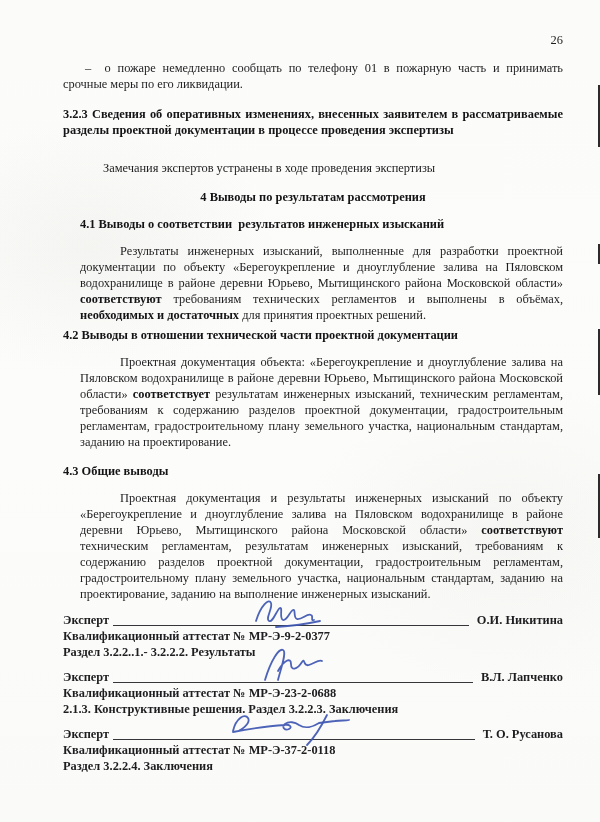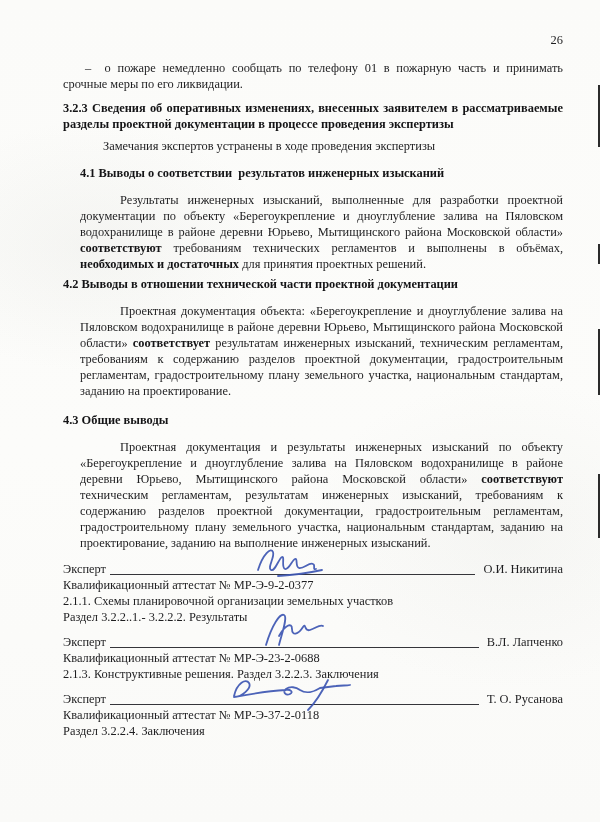--- a/index.html
+++ b/index.html
@@ -22,23 +22,23 @@
     line-height:16px;
   }
   .page-num{ text-align:right; margin:0 0 12px 0; }
   p{ margin:0; }
   .justify{ text-align:justify; }
   .indent{ text-indent:40px; }
   .indent-sm{ text-indent:22px; }
   .heading{ font-weight:bold; color:#141416; }
   .center{ text-align:center; text-indent:0; }
   .b{ font-weight:bold; color:#141416;font-family:Liberation Serif, serif; }
-  .mt10{ margin-top:6px; } .mt11{ margin-top:11px;margin-left:17px; } .mt12{ margin-top:4px; }
-  .mt13{ margin-top:13px; } .mt14{ margin-top:8px; }
-  .expert{ margin-top:9px; }
+  .mt10{ margin-top:22px; } .mt11{ margin-top:11px;margin-left:17px; } .mt12{ margin-top:4px; }
+  .mt13{ margin-top:13px; } .mt14{ margin-top:14px; }
+  .expert{ margin-top:9px;font-weight:bold; }
   .expert.first{ margin-top:10px; }
   .sig-row{ display:flex; align-items:flex-end; }
   .sig-role{ flex:0 0 auto; }
   .sig-line{
     flex:1 1 auto; position:relative;
     border-bottom:1px solid #35353a;
     margin:0 4px 2px 4px; height:13px;
   }
   .sig-name{ flex:0 0 auto; padding-left:4px; white-space:nowrap; }
   .sig{ position:absolute; left:50%; transform:translateX(-50%); overflow:visible; }
@@ -52,20 +52,21 @@
 <div class="page">
 
   <div class="page-num">26</div>
 
   <p class="justify indent-sm"><span>–&nbsp; о пожаре немедленно сообщать по телефону 01 в пожарную часть и принимать срочные меры по его ликвидации.</span></p>
 
   <p class="heading justify mt14">3.2.3 Сведения об оперативных изменениях, внесенных заявителем в рассматриваемые разделы проектной документации в процессе проведения экспертизы</p>
 
   <p class="indent mt10">Замечания экспертов устранены в ходе проведения экспертизы</p>
 
+  <p class="heading center mt13">4 Выводы по результатам рассмотрения</p>
 
   <p class="heading mt11">4.1 Выводы о соответствии &nbsp;результатов инженерных изысканий</p>
 
   <p class="justify indent mt11"><span>Результаты инженерных изысканий, выполненные для разработки проектной документации по объекту «Берегоукрепление и дноуглубление залива на Пяловском водохранилище в районе деревни Юрьево, Мытищинского района Московской области» </span><span class="b">соответствуют</span><span> требованиям технических регламентов и выполнены в объёмах, </span><span class="b">необходимых и достаточных</span><span> для принятия проектных решений.</span></p>
 
   <p class="heading mt12">4.2 Выводы в отношении технической части проектной документации</p>
 
   <p class="justify indent mt11"><span>Проектная документация объекта: «Берегоукрепление и дноуглубление залива на Пяловском водохранилище в районе деревни Юрьево, Мытищинского района Московской области» </span><span class="b">соответствует</span><span> результатам инженерных изысканий, техническим регламентам, требованиям к содержанию разделов проектной документации, градостроительным регламентам, градостроительному плану земельного участка, национальным стандартам, заданию на проектирование.</span></p>
 
   <p class="heading mt13">4.3 Общие выводы</p>
@@ -77,21 +78,20 @@
       <span class="sig-role">Эксперт</span>
       <span class="sig-line">
         <svg class="sig" width="86" height="40" viewBox="0 0 86 40" style="bottom:-10px;">
           <path d="M8 26 C13 10 21 3 23 8 C25 13 17 24 21 26 C25 28 29 14 32 13 C35 12 31 24 35 25 C39 26 42 16 45 15 C48 14 45 23 49 24 C54 25 59 18 63 20 C66 21 62 26 66 25" stroke="#3d56b2"></path>
           <path d="M28 32 C42 31 58 29 72 26" stroke="#3d56b2"></path>
         </svg>
       </span>
       <span class="sig-name">О.И. Никитина</span>
     </div>
     <div class="cert-line">Квалификационный аттестат № МР-Э-9-2-0377</div>
-    <div class="duty-line">2.1.1. Схемы планировочной организации земельных участков</div>
     <div class="duty-line">Раздел 3.2.2..1.- 3.2.2.2. Результаты</div>
   </div>
 
   <div class="expert">
     <div class="sig-row">
       <span class="sig-role">Эксперт</span>
       <span class="sig-line">
         <svg class="sig" width="72" height="42" viewBox="0 0 72 42" style="bottom:-4px;">
           <path d="M8 36 C14 16 22 4 26 6 C30 8 24 24 21 36 M21 27 C27 16 34 13 34 20 C34 27 40 26 45 18 C48 13 46 23 52 21 C58 19 62 15 65 17" stroke="#3d56b2"></path>
         </svg>

